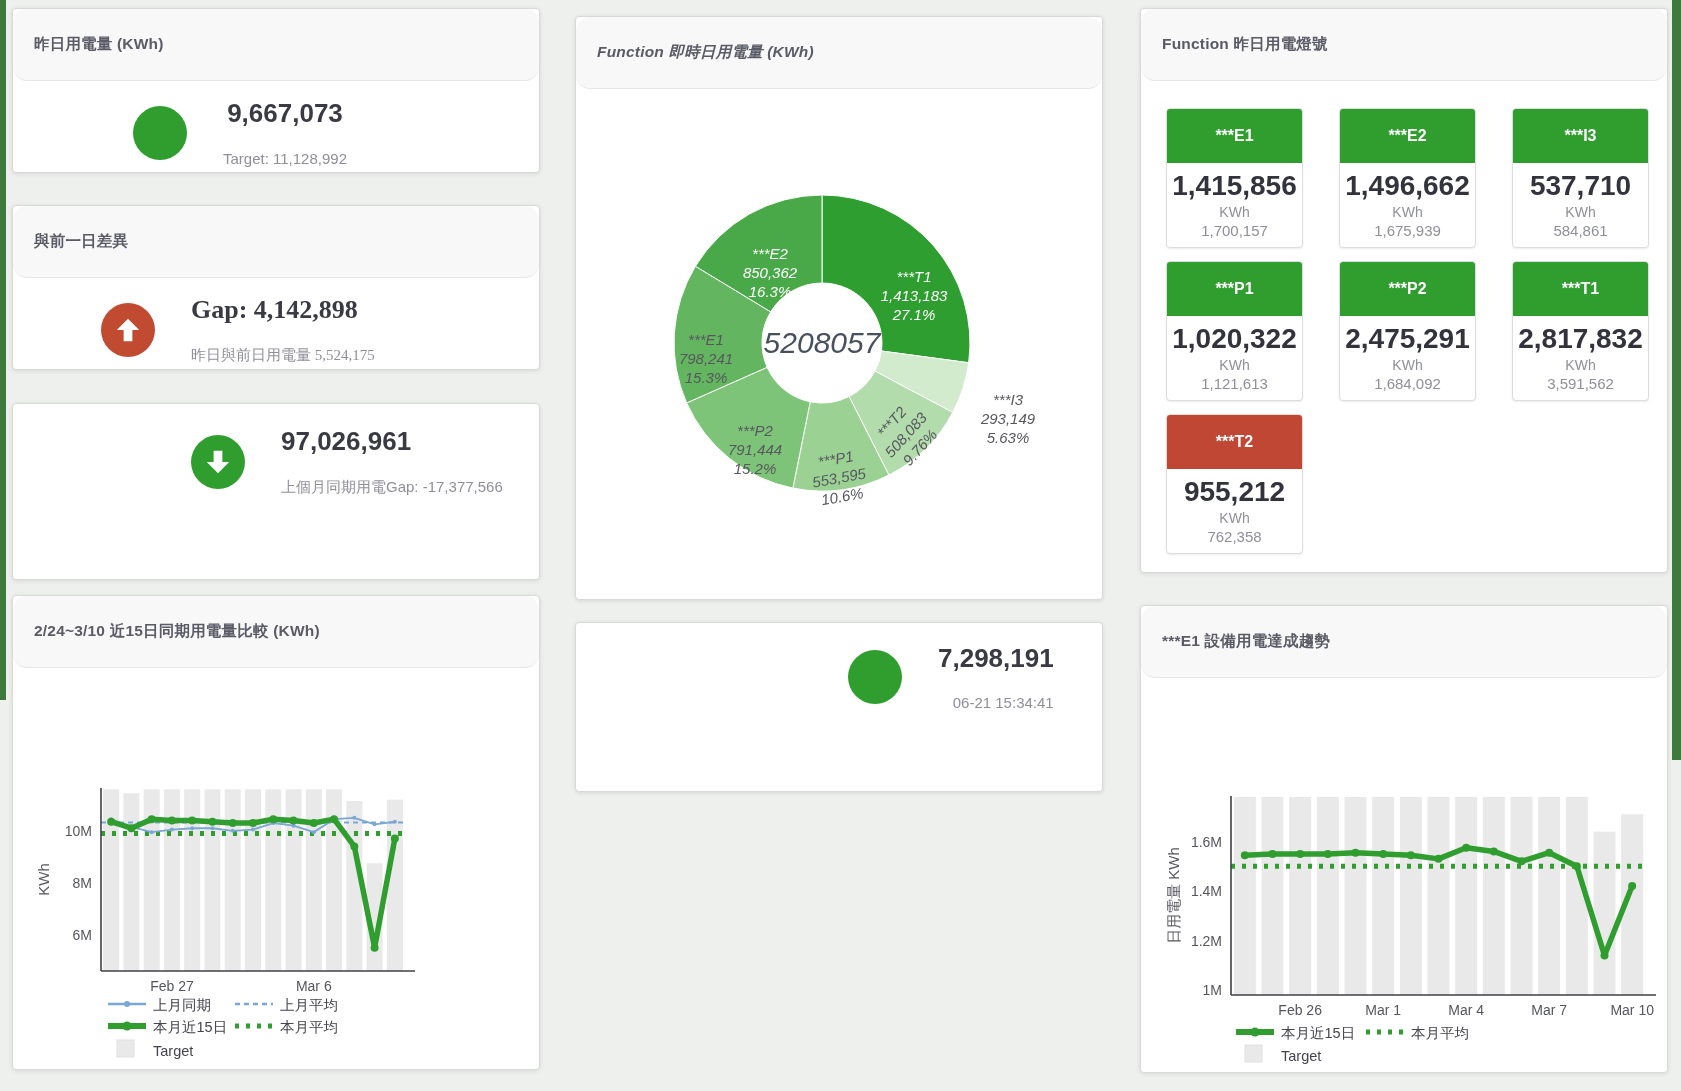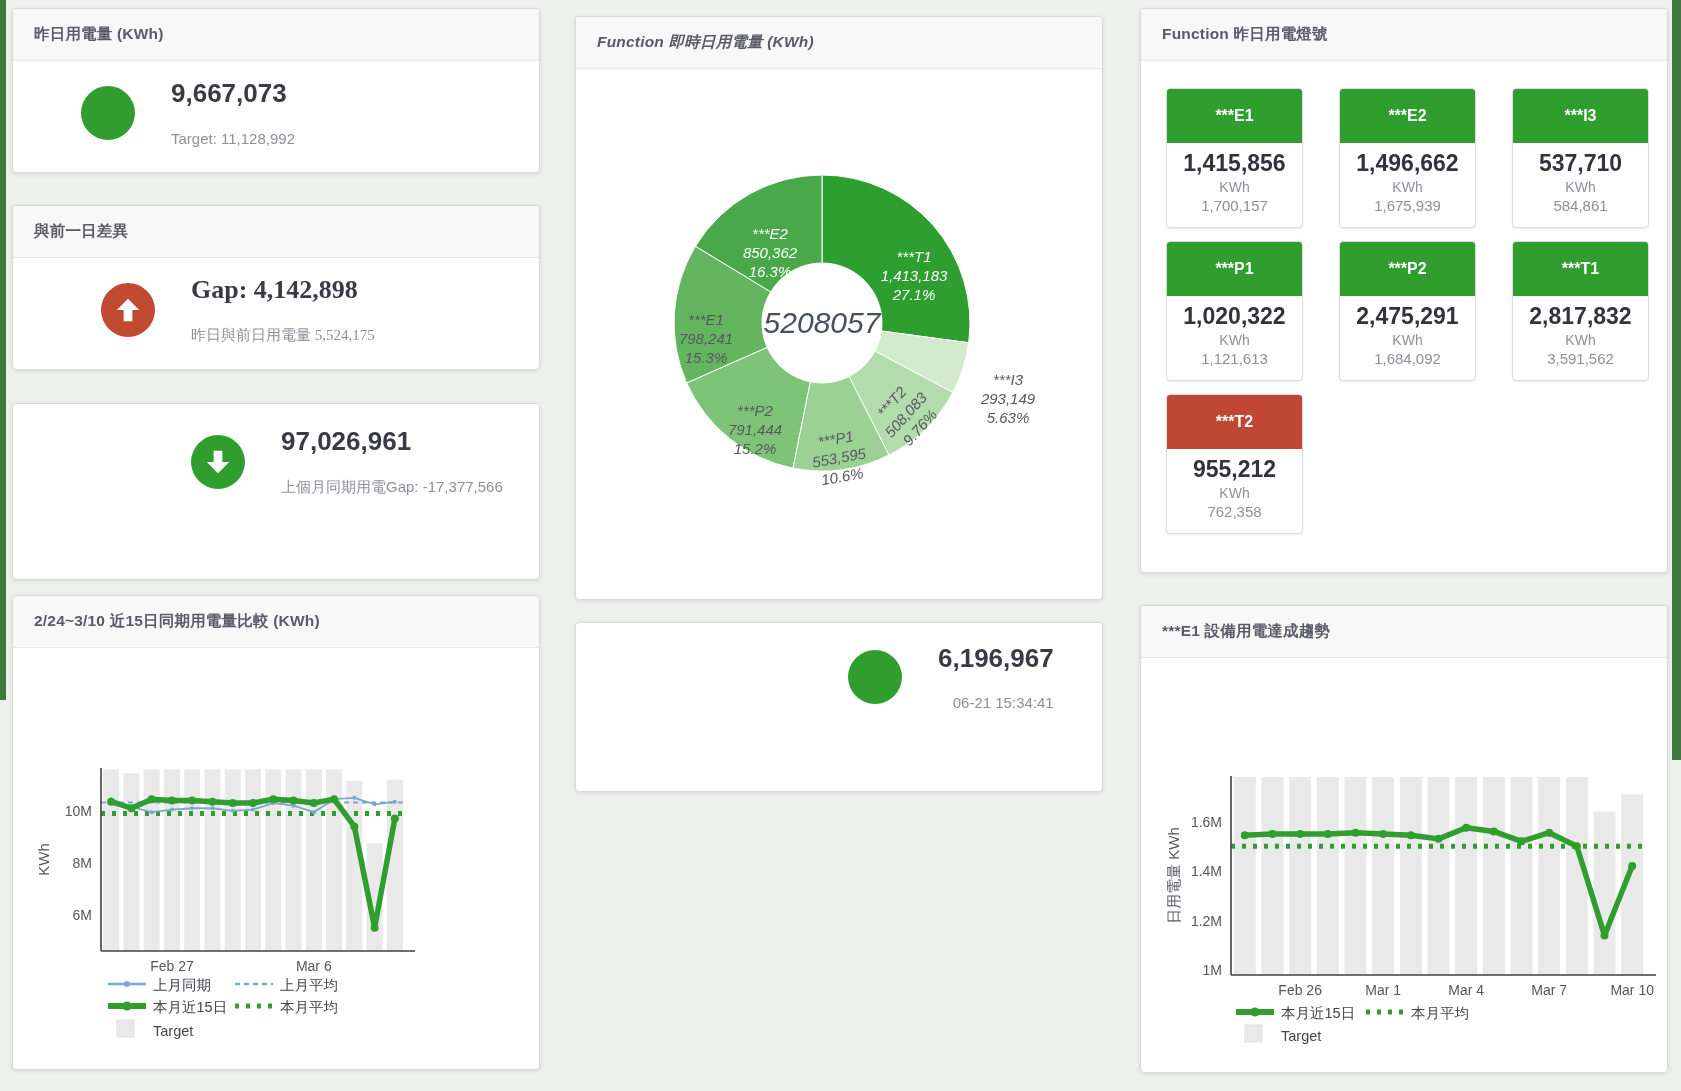--- a/index.html
+++ b/index.html
@@ -4,22 +4,22 @@
 <style>
   * { margin:0; padding:0; box-sizing:border-box; }
   html,body { width:1681px; height:1091px; overflow:hidden; }
   body { font-family:"Liberation Sans","DejaVu Sans",sans-serif; background:#eef0ee; position:relative; }
   .edge-strip { position:absolute; top:0; background:#3e7a3e; }
   .edge-strip.left { left:0; width:6px; height:700px; }
   .edge-strip.right { right:0; width:9px; height:760px; }
 
   .panel { position:absolute; background:#fff; border:1px solid #d9d9d9; border-radius:4px;
            box-shadow:0 1px 4px rgba(0,0,0,0.10); overflow:hidden; }
-  .panel-header { height:52px; background:#f8f8f8; border-bottom:1px solid #e7e7e7;
-                  display:flex; align-items:center; padding-left:21px; }
+  .panel-header { height:72px; background:#f8f8f8; border-bottom:1px solid #e7e7e7;
+                  display:flex; align-items:center; padding-left:21px;border-radius:14px; }
   .panel-title { font-size:15.5px; font-weight:bold; color:#5b5b68; letter-spacing:.2px; }
   .panel-body { position:relative; }
 
   
   .stat-row { display:flex; align-items:center; gap:36px; height:100%; }
   .stat-circle { width:54px; height:54px; border-radius:50%; flex:0 0 54px;
                  display:flex; align-items:center; justify-content:center; }
   .stat-circle.green { background:#2f9e2e; }
   .stat-circle.red { background:#c04b31; }
   .stat-circle svg { width:30px; height:30px; }
@@ -30,38 +30,38 @@
   
   .tiles-grid { display:grid; grid-template-columns:repeat(3,137px); column-gap:36px; row-gap:13px;
                 padding:27px 0 0 25px; }
   .tile { border:1px solid #ddd; border-radius:4px; overflow:hidden; background:#fff;
           box-shadow:0 1px 2px rgba(0,0,0,0.08); height:140px; }
   .tile-head { height:54px; display:flex; align-items:center; justify-content:center;
                color:#fff; font-size:16px; font-weight:bold; }
   .tile-head.green { background:#2f9e2e; }
   .tile-head.red { background:#bf4733; }
   .tile-body { text-align:center; padding-top:7px; }
-  .tile-value { font-size:23px; font-weight:bold; color:#33333d; }
+  .tile-value { font-size:28px; font-weight:bold; color:#33333d; }
   .tile-unit { font-size:14px; color:#8f8f9b; margin-top:2px; }
   .tile-target { font-size:15px; color:#8f8f9b; margin-top:2px; }
 
   svg text { font-family:"Liberation Sans","DejaVu Sans",sans-serif; }
 </style>
 </head>
 <body>
 
 <div class="edge-strip left"></div>
 <div class="edge-strip right"></div>
 
 <section class="panel" style="left:12px;top:8px;width:528px;height:165px;">
   <div class="panel-header">
     <span class="panel-title">昨日用電量 (KWh)</span>
   </div>
   <div class="panel-body" style="height:103px;">
-    <div class="stat-row" style="padding-left:68px;">
+    <div class="stat-row" style="padding-left:120px;text-align:center;">
       <span class="stat-circle green"></span>
       <span class="stat-text">
         <div class="value">9,667,073</div>
         <div class="subtitle">Target: 11,128,992</div>
       </span>
     </div>
   </div>
 </section>
 
 <section class="panel" style="left:12px;top:205px;width:528px;height:165px;">
@@ -225,21 +225,21 @@
         <text x="246" y="264" text-anchor="middle" fill="#47505c" font-size="30px">5208057</text>
       </svg>
   </div>
 </section>
 
 <section class="panel" style="left:575px;top:622px;width:528px;height:170px;">
   <div class="panel-body" style="height:108px;">
     <div class="stat-row" style="padding-left:272px;">
       <span class="stat-circle green"></span>
       <span class="stat-text right">
-        <div class="value">6,196,967</div>
+        <div class="value">7,298,191</div>
         <div class="subtitle">06-21 15:34:41</div>
       </span>
     </div>
   </div>
 </section>
 
 <section class="panel" style="left:1140px;top:8px;width:528px;height:565px;">
   <div class="panel-header">
     <span class="panel-title">Function 昨日用電燈號</span>
   </div>

